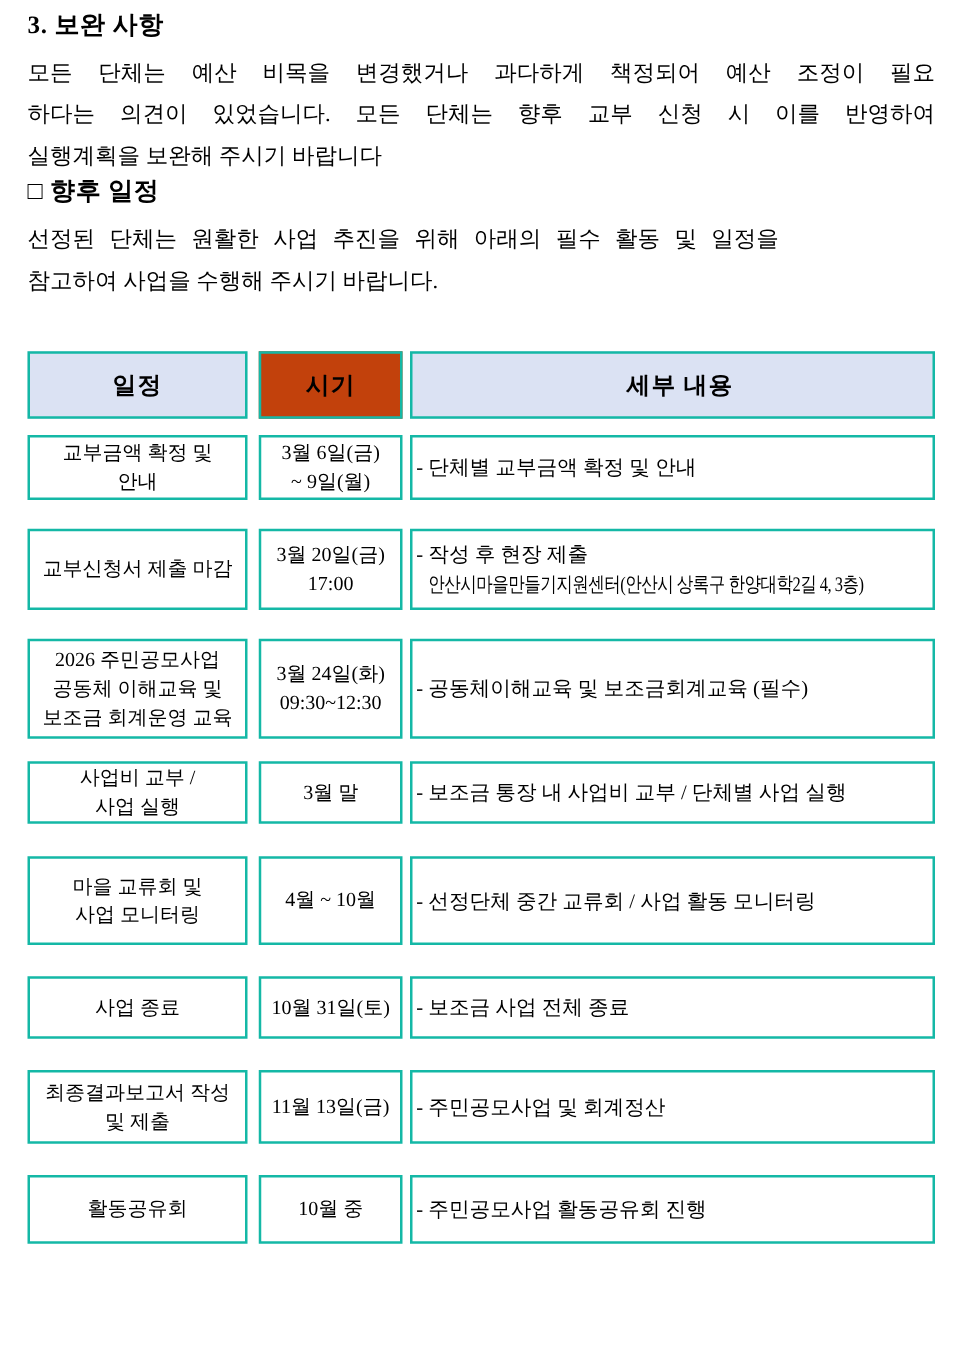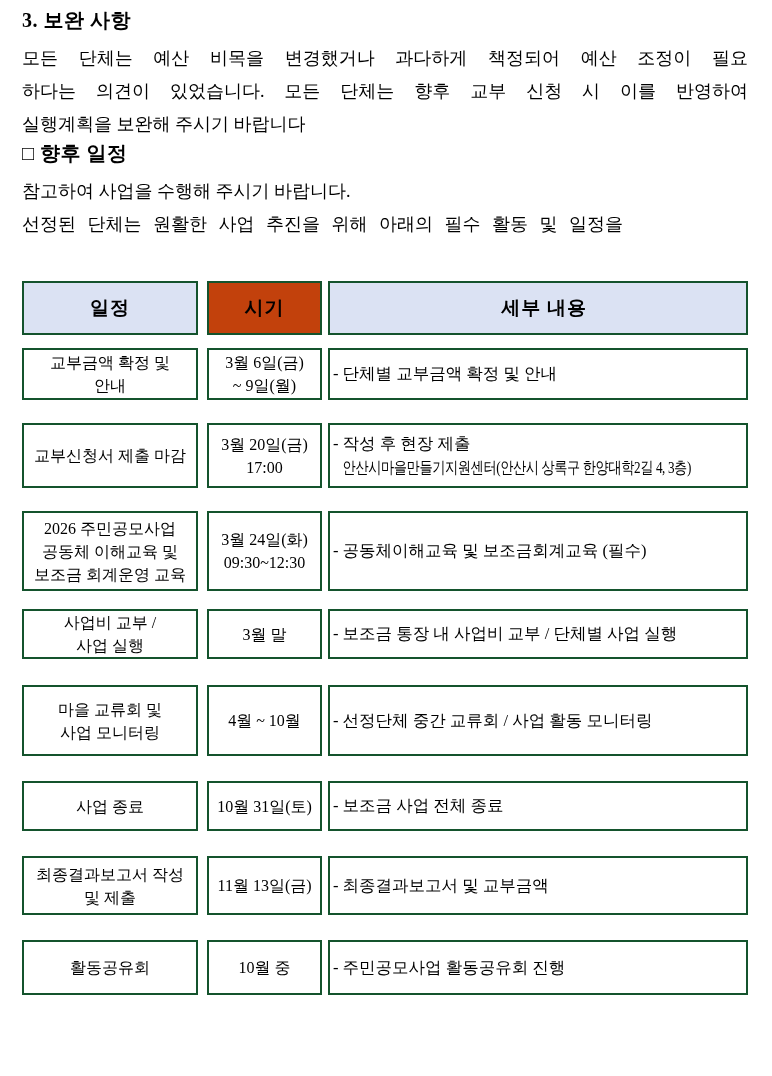--- a/index.html
+++ b/index.html
@@ -30,21 +30,21 @@
     height: 33px;
     white-space: nowrap;
   }
   .para .line.fill { text-align: justify; text-align-last: justify; white-space: normal; }
   .para .line.wide { word-spacing: 7px; }
 
   
   .tbl { margin-top: 40px; width: 726px; }
   .trow { display: flex; align-items: stretch; }
   .cell {
-    border: 2px solid #14532d;
+    border: 2px solid #14b8a6;
     display: flex;
     flex-direction: column;
     justify-content: center;
   }
   .c1 { width: 176px; text-align: center; }
   .c2 { width: 115px; text-align: center; }
   .c3 { width: 420px; text-align: left; padding-left: 3px; padding-right: 4px; }
   .g1 { width: 9px; }
   .g2 { width: 6px; }
 
@@ -88,22 +88,22 @@
 
   <div class="para">
     <div class="line fill">모든 단체는 예산 비목을 변경했거나 과다하게 책정되어 예산 조정이 필요</div>
     <div class="line fill">하다는 의견이 있었습니다. 모든 단체는 향후 교부 신청 시 이를 반영하여</div>
     <div class="line">실행계획을 보완해 주시기 바랍니다</div>
   </div>
 
   <div class="doc-heading second">□ 향후 일정</div>
 
   <div class="para">
+    <div class="line wide">선정된 단체는 원활한 사업 추진을 위해 아래의 필수 활동 및 일정을</div>
     <div class="line">참고하여 사업을 수행해 주시기 바랍니다.</div>
-    <div class="line wide">선정된 단체는 원활한 사업 추진을 위해 아래의 필수 활동 및 일정을</div>
   </div>
 
   <div class="tbl">
     <div class="thead">
       <div class="trow">
         <div class="cell c1" style="background: rgb(219, 226, 243);">일정</div>
         <div class="g1"></div>
         <div class="cell c2" style="background: #c2410c; font-family: Liberation Mono, monospace;">시기</div>
         <div class="g2"></div>
         <div class="cell c3" style="text-align: center; padding-left: 16px; background: rgb(219, 226, 243);">세부 내용</div>
@@ -201,21 +201,21 @@
           <div class="cell c1">
             <div>최종결과보고서 작성</div>
             <div>및 제출</div>
           </div>
           <div class="g1"></div>
           <div class="cell c2">
             <div>11월 13일(금)</div>
           </div>
           <div class="g2"></div>
           <div class="cell c3">
-            <div>- 최종결과보고서 및 교부금액</div>
+            <div>- 주민공모사업 및 회계정산</div>
           </div>
         </div>
         <div class="trow">
           <div class="cell c1">
             <div>활동공유회</div>
           </div>
           <div class="g1"></div>
           <div class="cell c2">
             <div>10월 중</div>
           </div>

